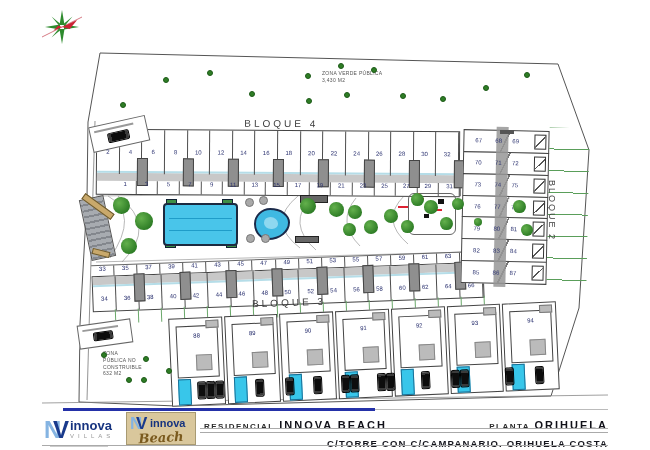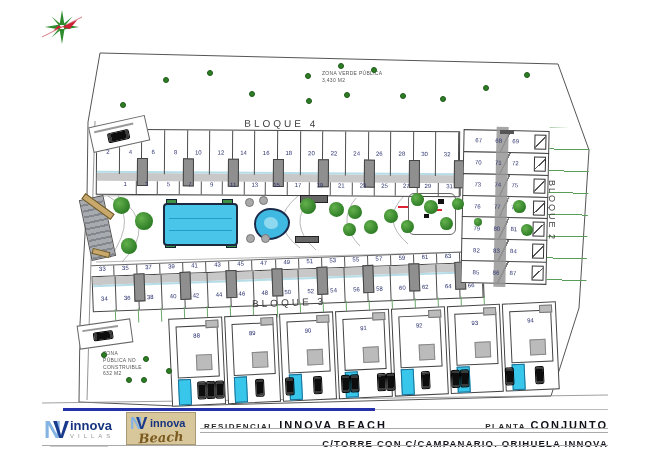--- a/index.html
+++ b/index.html
@@ -640,26 +640,26 @@
     <div class="lg-script">Beach</div>
   </div>
 
   <div class="trow1">
     <span>
       <span class="tsmall">RESIDENCIAL</span>
       <span class="tbig">INNOVA BEACH</span>
     </span>
     <span>
       <span class="tsmall">PLANTA</span>
-      <span class="tbig">CONJUNTO</span>
+      <span class="tbig">ORIHUELA</span>
     </span>
   </div>
   <div id="title-div"></div>
   <div id="address-row">
-    <span>C/TORRE CON C/CAMPANARIO. ORIHUELA INNOVA</span>
+    <span>C/TORRE CON C/CAMPANARIO. ORIHUELA COSTA</span>
   </div>
   <div id="bottom-line"></div>
 
 <div class="tree" style="left: 112.5px; top: 196.5px; width: 17px; height: 17px;"></div>
     <div class="tree" style="left: 135px; top: 212px; width: 18px; height: 18px;"></div>
     <div class="tree" style="left: 121px; top: 238px; width: 16px; height: 16px;"></div>
     <div class="tree" style="left: 300px; top: 198px; width: 16px; height: 16px;"></div>
     <div class="tree" style="left: 328.5px; top: 201.5px; width: 15px; height: 15px;"></div>
     <div class="tree" style="left: 348px; top: 205px; width: 14px; height: 14px;"></div>
     <div class="tree" style="left: 342.5px; top: 222.5px; width: 13px; height: 13px;"></div>

